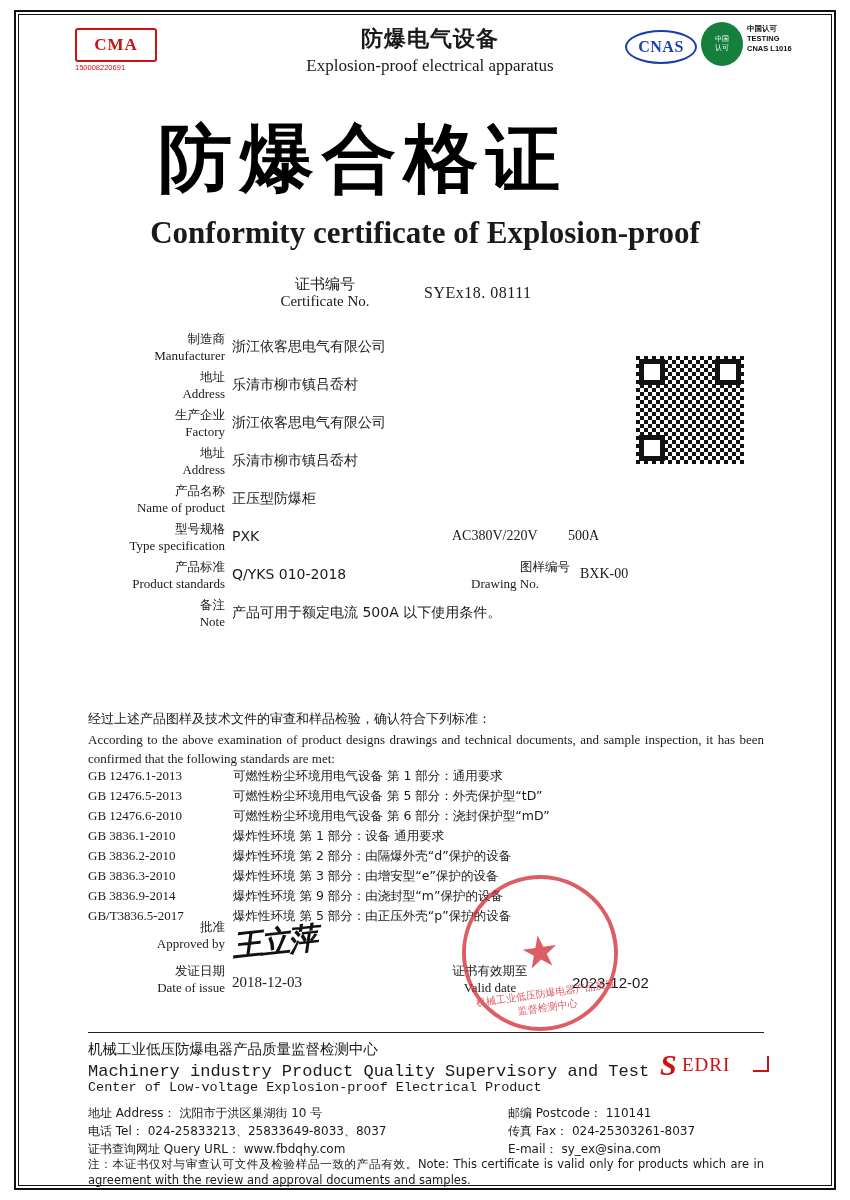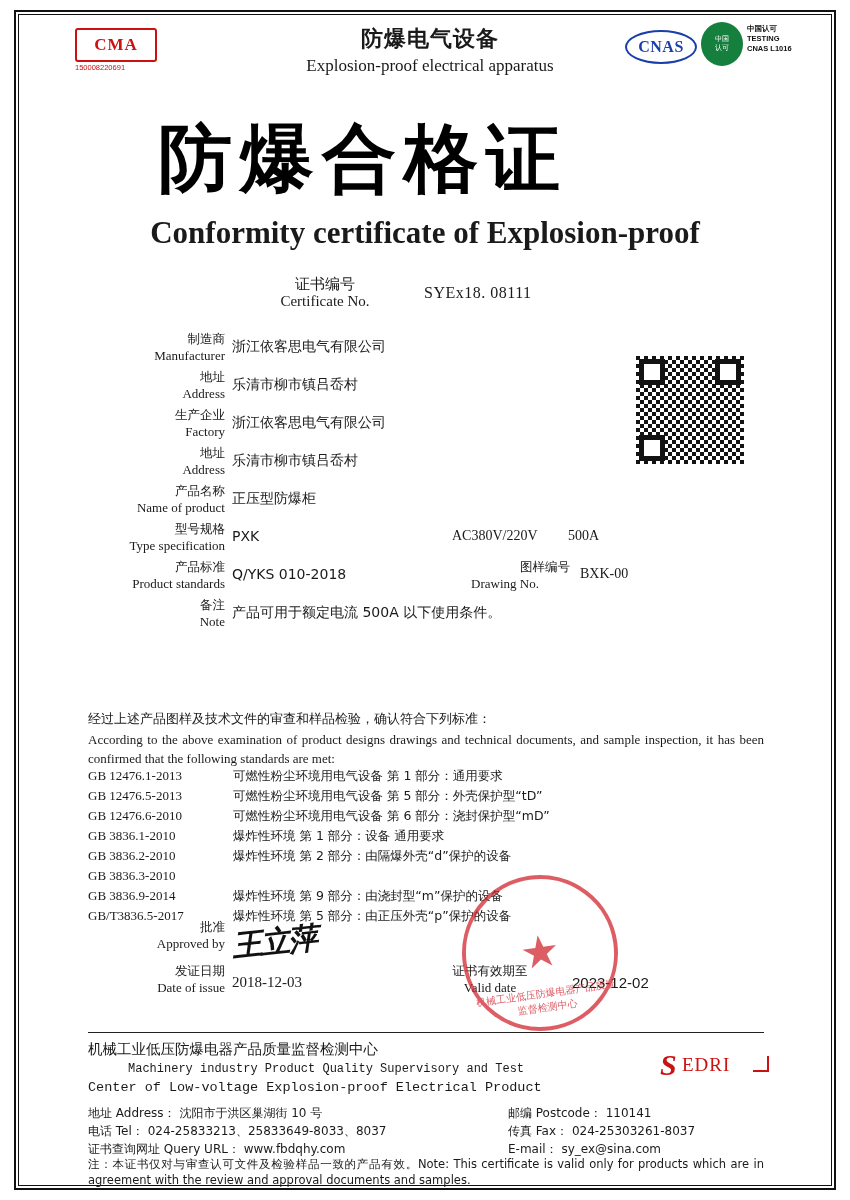--- a/index.html
+++ b/index.html
@@ -402,23 +402,22 @@
   }
   .org-zh {
     position: absolute;
     left: 88px; top: 1040px;
     font-size: 14.5px;
     font-family: "DejaVu Sans", sans-serif;
   }
   .org-en1 {
     position: absolute;
     left: 88px; top: 1062px;
-    font-size: 12px;
+    font-size: 17px;
     font-family: "Liberation Mono", monospace;
-    margin-left: 40px;
   }
   .org-en2 {
     position: absolute;
     left: 88px; top: 1080px;
     font-size: 13.5px;
     font-family: "Liberation Mono", monospace;
   }
   .edri {
     position: absolute;
     left: 660px; top: 1048px;
@@ -596,20 +595,21 @@
     <div class="std-row">
       <span class="std-code">GB 3836.1-2010</span>
       <span class="std-name">爆炸性环境 第 1 部分：设备 通用要求</span>
     </div>
     <div class="std-row">
       <span class="std-code">GB 3836.2-2010</span>
       <span class="std-name">爆炸性环境 第 2 部分：由隔爆外壳“d”保护的设备</span>
     </div>
     <div class="std-row">
       <span class="std-code">GB 3836.3-2010</span>
+      <span class="std-name">爆炸性环境 第 3 部分：由增安型“e”保护的设备</span>
     </div>
     <div class="std-row">
       <span class="std-code">GB 3836.9-2014</span>
       <span class="std-name">爆炸性环境 第 9 部分：由浇封型“m”保护的设备</span>
     </div>
     <div class="std-row">
       <span class="std-code">GB/T3836.5-2017</span>
       <span class="std-name">爆炸性环境 第 5 部分：由正压外壳“p”保护的设备</span>
     </div>
   </div>

